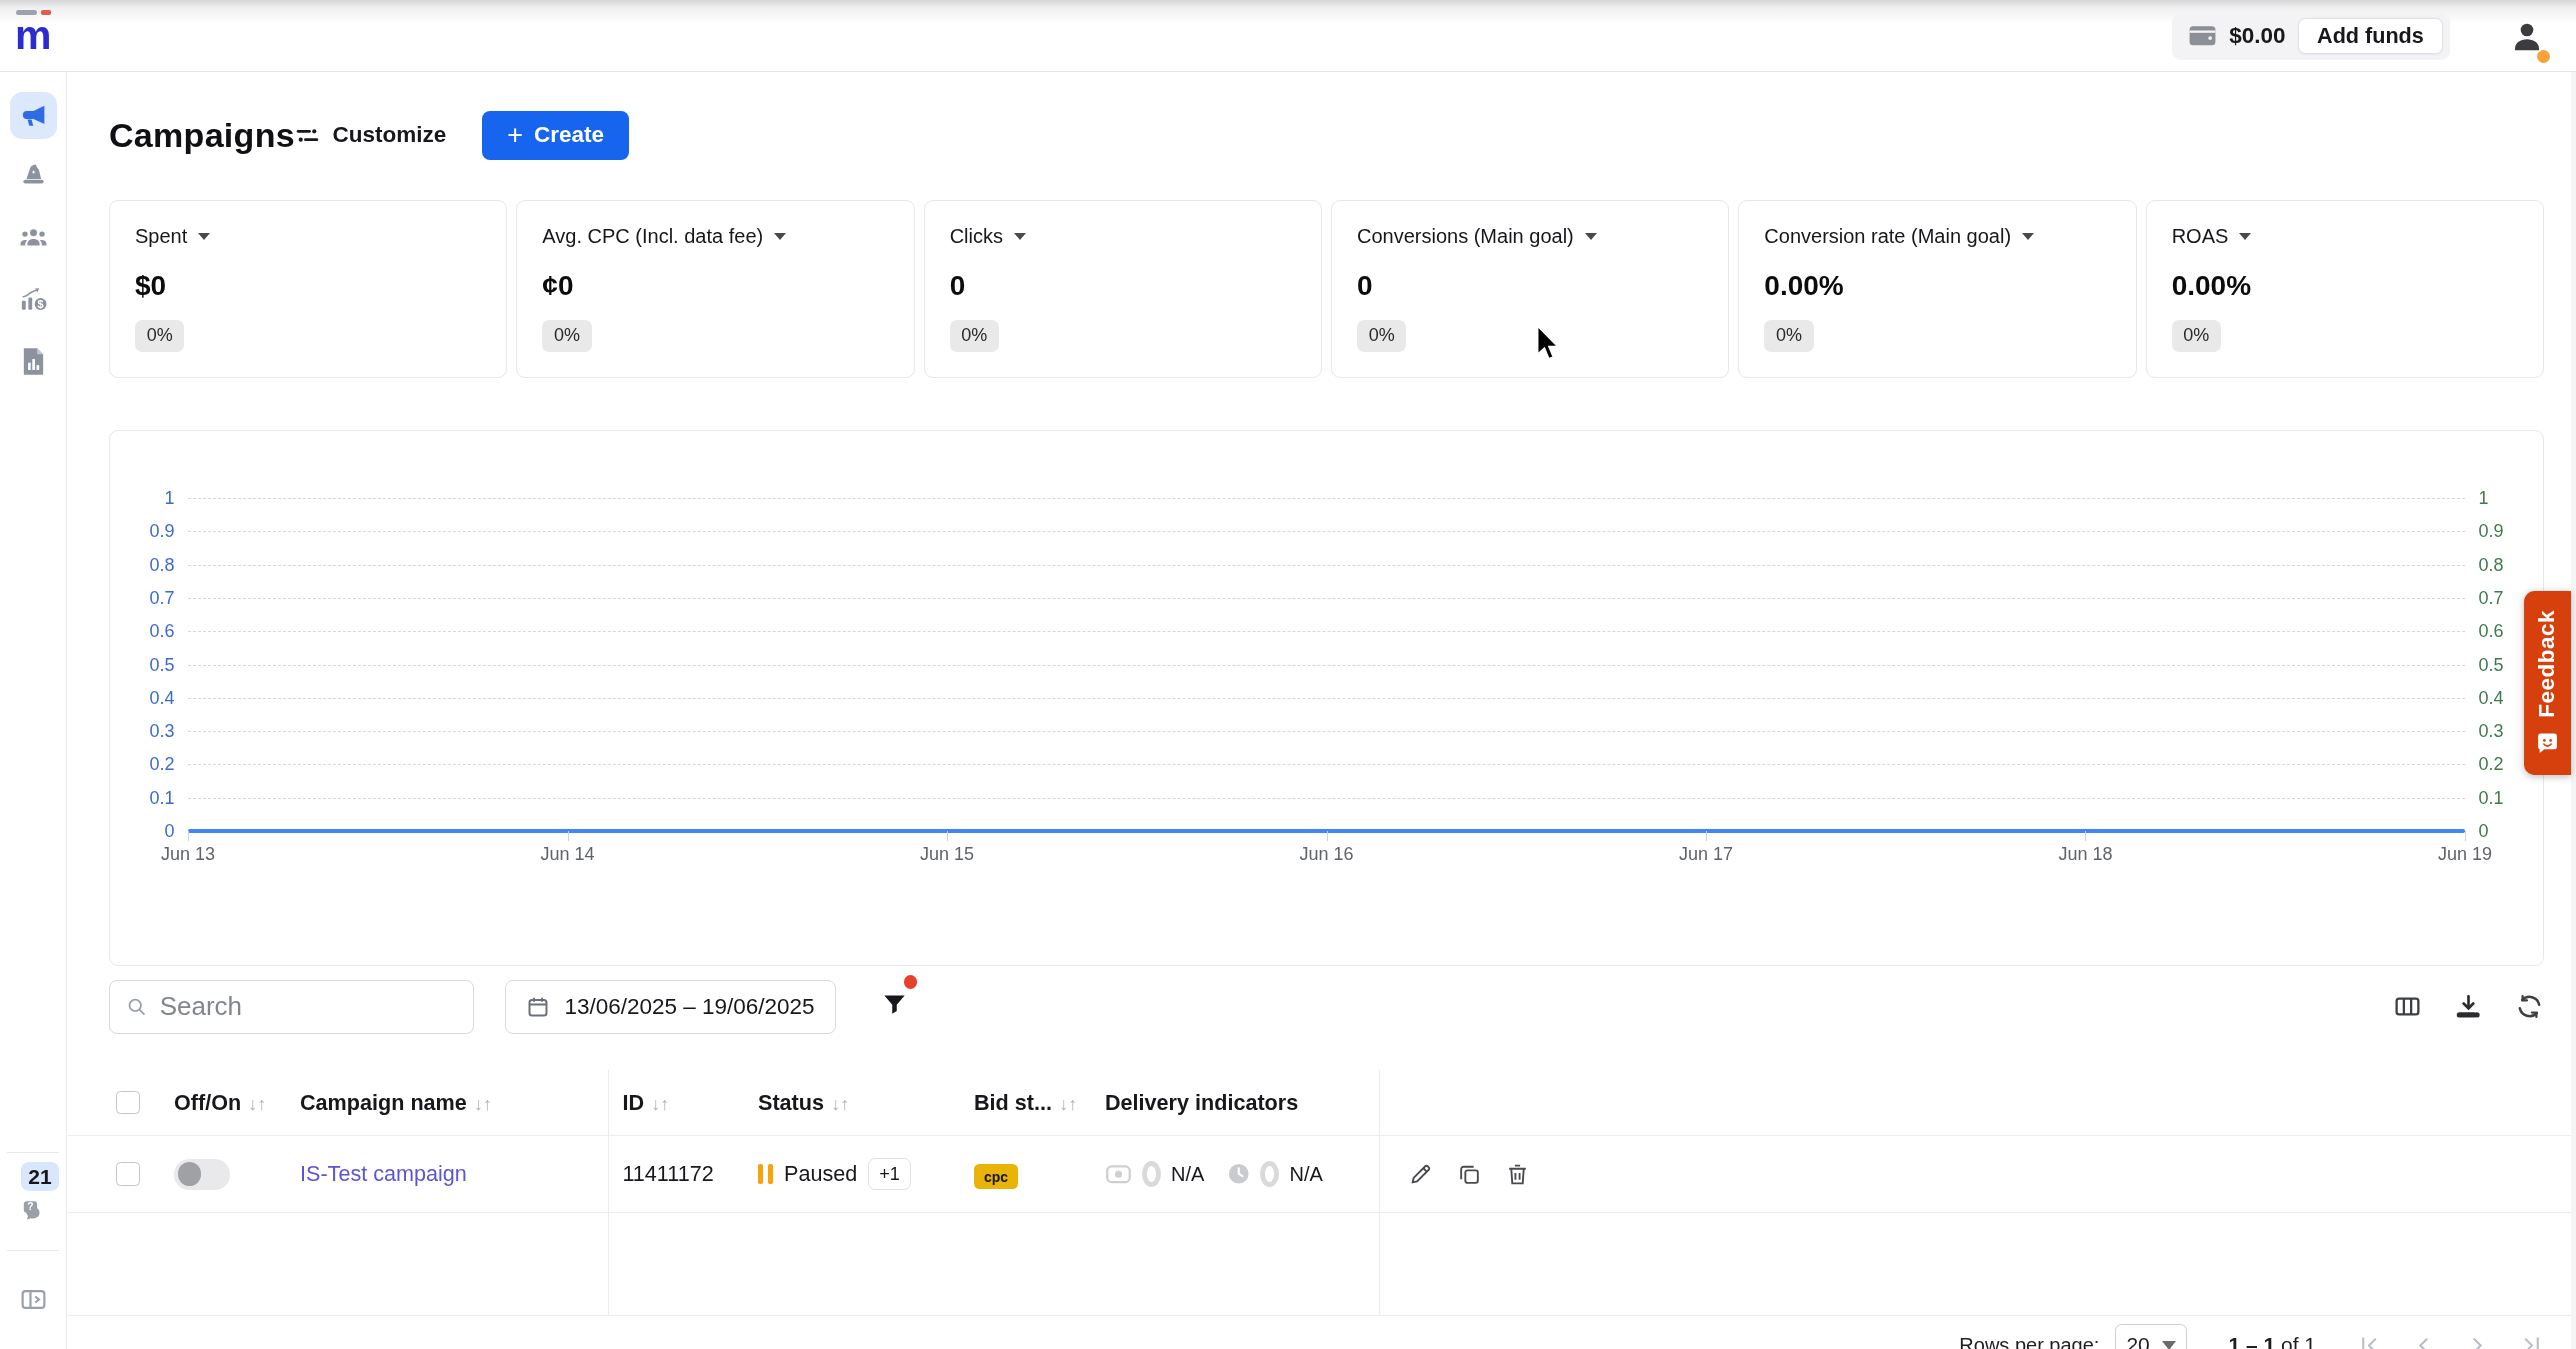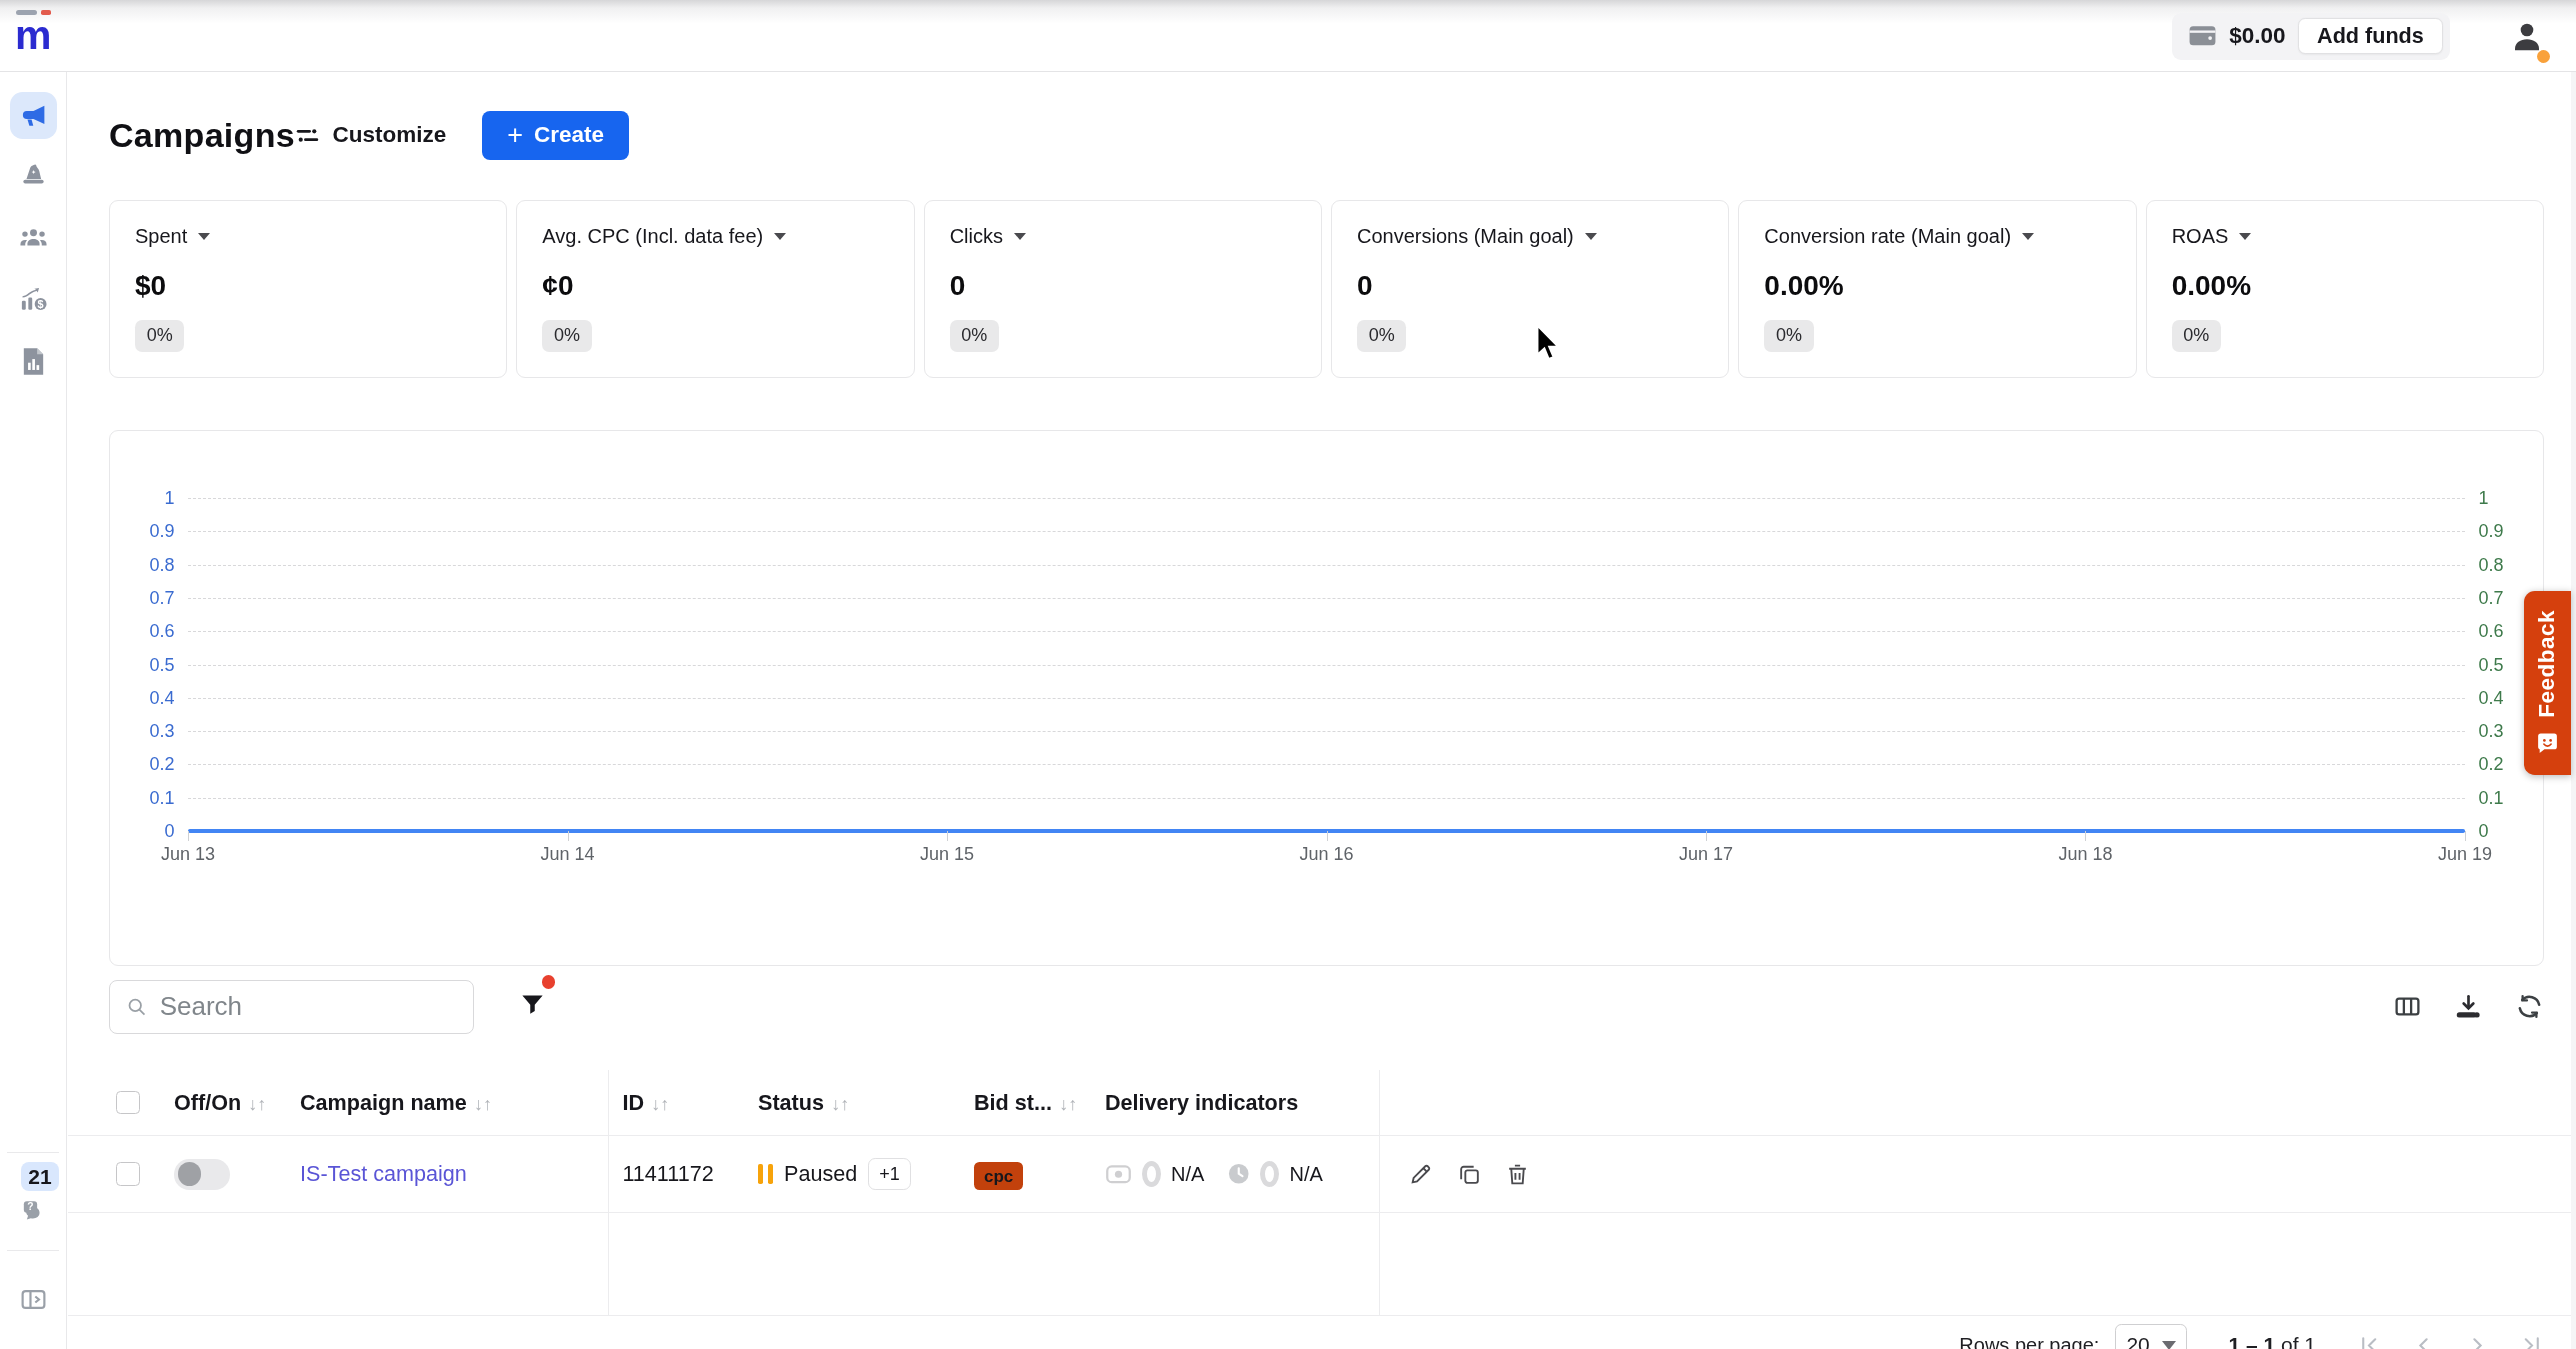--- a/index.html
+++ b/index.html
@@ -100,21 +100,21 @@
   .col-actions { padding-left:29px; display:flex; align-items:center; gap:23.5px; }
   .sort-arrows { color:#b0b3b8; font-size:18px; font-weight:400; margin-left:7.2px; }
   .checkbox { width:23.5px; height:23.5px; border:1.8px solid #c6c6c8; border-radius:4.5px; background:#fff; cursor:pointer; }
   .toggle { width:56px; height:31px; border-radius:15.3px; background:#e9e9eb; position:relative; cursor:pointer; }
   .toggle-knob { position:absolute; left:3.6px; top:3.6px; width:23.5px; height:23.5px; border-radius:50%; background:#9fa1a5; }
   .campaign-link { color:#5A55D6; cursor:pointer; }
   .status-cell { display:flex; align-items:center; gap:10.8px; }
   .pause-icon { display:flex; gap:4.5px; }
   .pause-bar { width:5.4px; height:20px; background:#F7A30B; border-radius:1.8px; }
   .plus-chip { border:0.9px solid #e0e0e2; border-radius:7.2px; padding:4.5px 10px; font-size:18px; cursor:pointer; }
-  .bid-chip { background:#c2410c; border-radius:5.4px; padding:4.5px 10px; font-size:17px; font-weight:700; }
+  .bid-chip { background:#eab308; border-radius:5.4px; padding:4.5px 10px; font-size:14px; font-weight:700; }
   .delivery-cell { display:flex; align-items:center; gap:10px; }
   .oval-ring { width:19px; height:26px; border:5.4px solid #dadadc; border-radius:50%; }
   .na-label { font-size:20px; margin-right:12.6px; }
   .action-icon { cursor:pointer; width:25px; height:25px; }
 
   
   .pagination { height:58px; display:flex; align-items:center; justify-content:flex-end; padding-right:32px; font-size:21px; color:#1f1f23; }
   .rpp-label { margin-right:16px; font-size:20px; }
   .rpp-select { width:72px; height:43px; border:0.9px solid #cfcfd1; border-radius:6.3px; display:flex; align-items:center;
                 justify-content:center; gap:12.6px; margin-right:41px; cursor:pointer; }
@@ -373,20 +373,27 @@
   </div>
 
   <div class="toolbar">
     <div class="search-box">
       <svg width="23.5" height="23.5" viewBox="0 0 24 24" fill="none" stroke="#9aa0a6" stroke-width="2">
           <circle cx="10.5" cy="10.5" r="6.5"></circle>
           <path d="M15.3 15.3L21 21"></path>
         </svg>
       <input type="text" placeholder="Search" style="">
     </div>
+    <div class="date-field">
+      <svg width="24" height="24" viewBox="0 0 24 24" fill="none" stroke="#6b7078" stroke-width="2">
+          <rect x="3.5" y="5" width="17" height="15.5" rx="2.5"></rect>
+          <path d="M3.5 9.5h17M8 2.8v4M16 2.8v4"></path>
+        </svg>
+      <span>13/06/2025 – 19/06/2025</span>
+    </div>
     <div class="filter-btn">
       <svg width="27" height="27" viewBox="0 0 24 24" fill="#17171c">
           <path d="M3 4h18l-7 8.2v5.6l-4 2.4v-8z"></path>
         </svg>
       <span class="filter-dot"></span>
     </div>
     <div class="toolbar-icons">
       <svg class="tool-icon" viewBox="0 0 24 24" fill="none" stroke="#3c4043" stroke-width="1.9">
           <rect x="3" y="5.5" width="18" height="13" rx="2"></rect>
           <path d="M9 5.5v13M15 5.5v13"></path>

